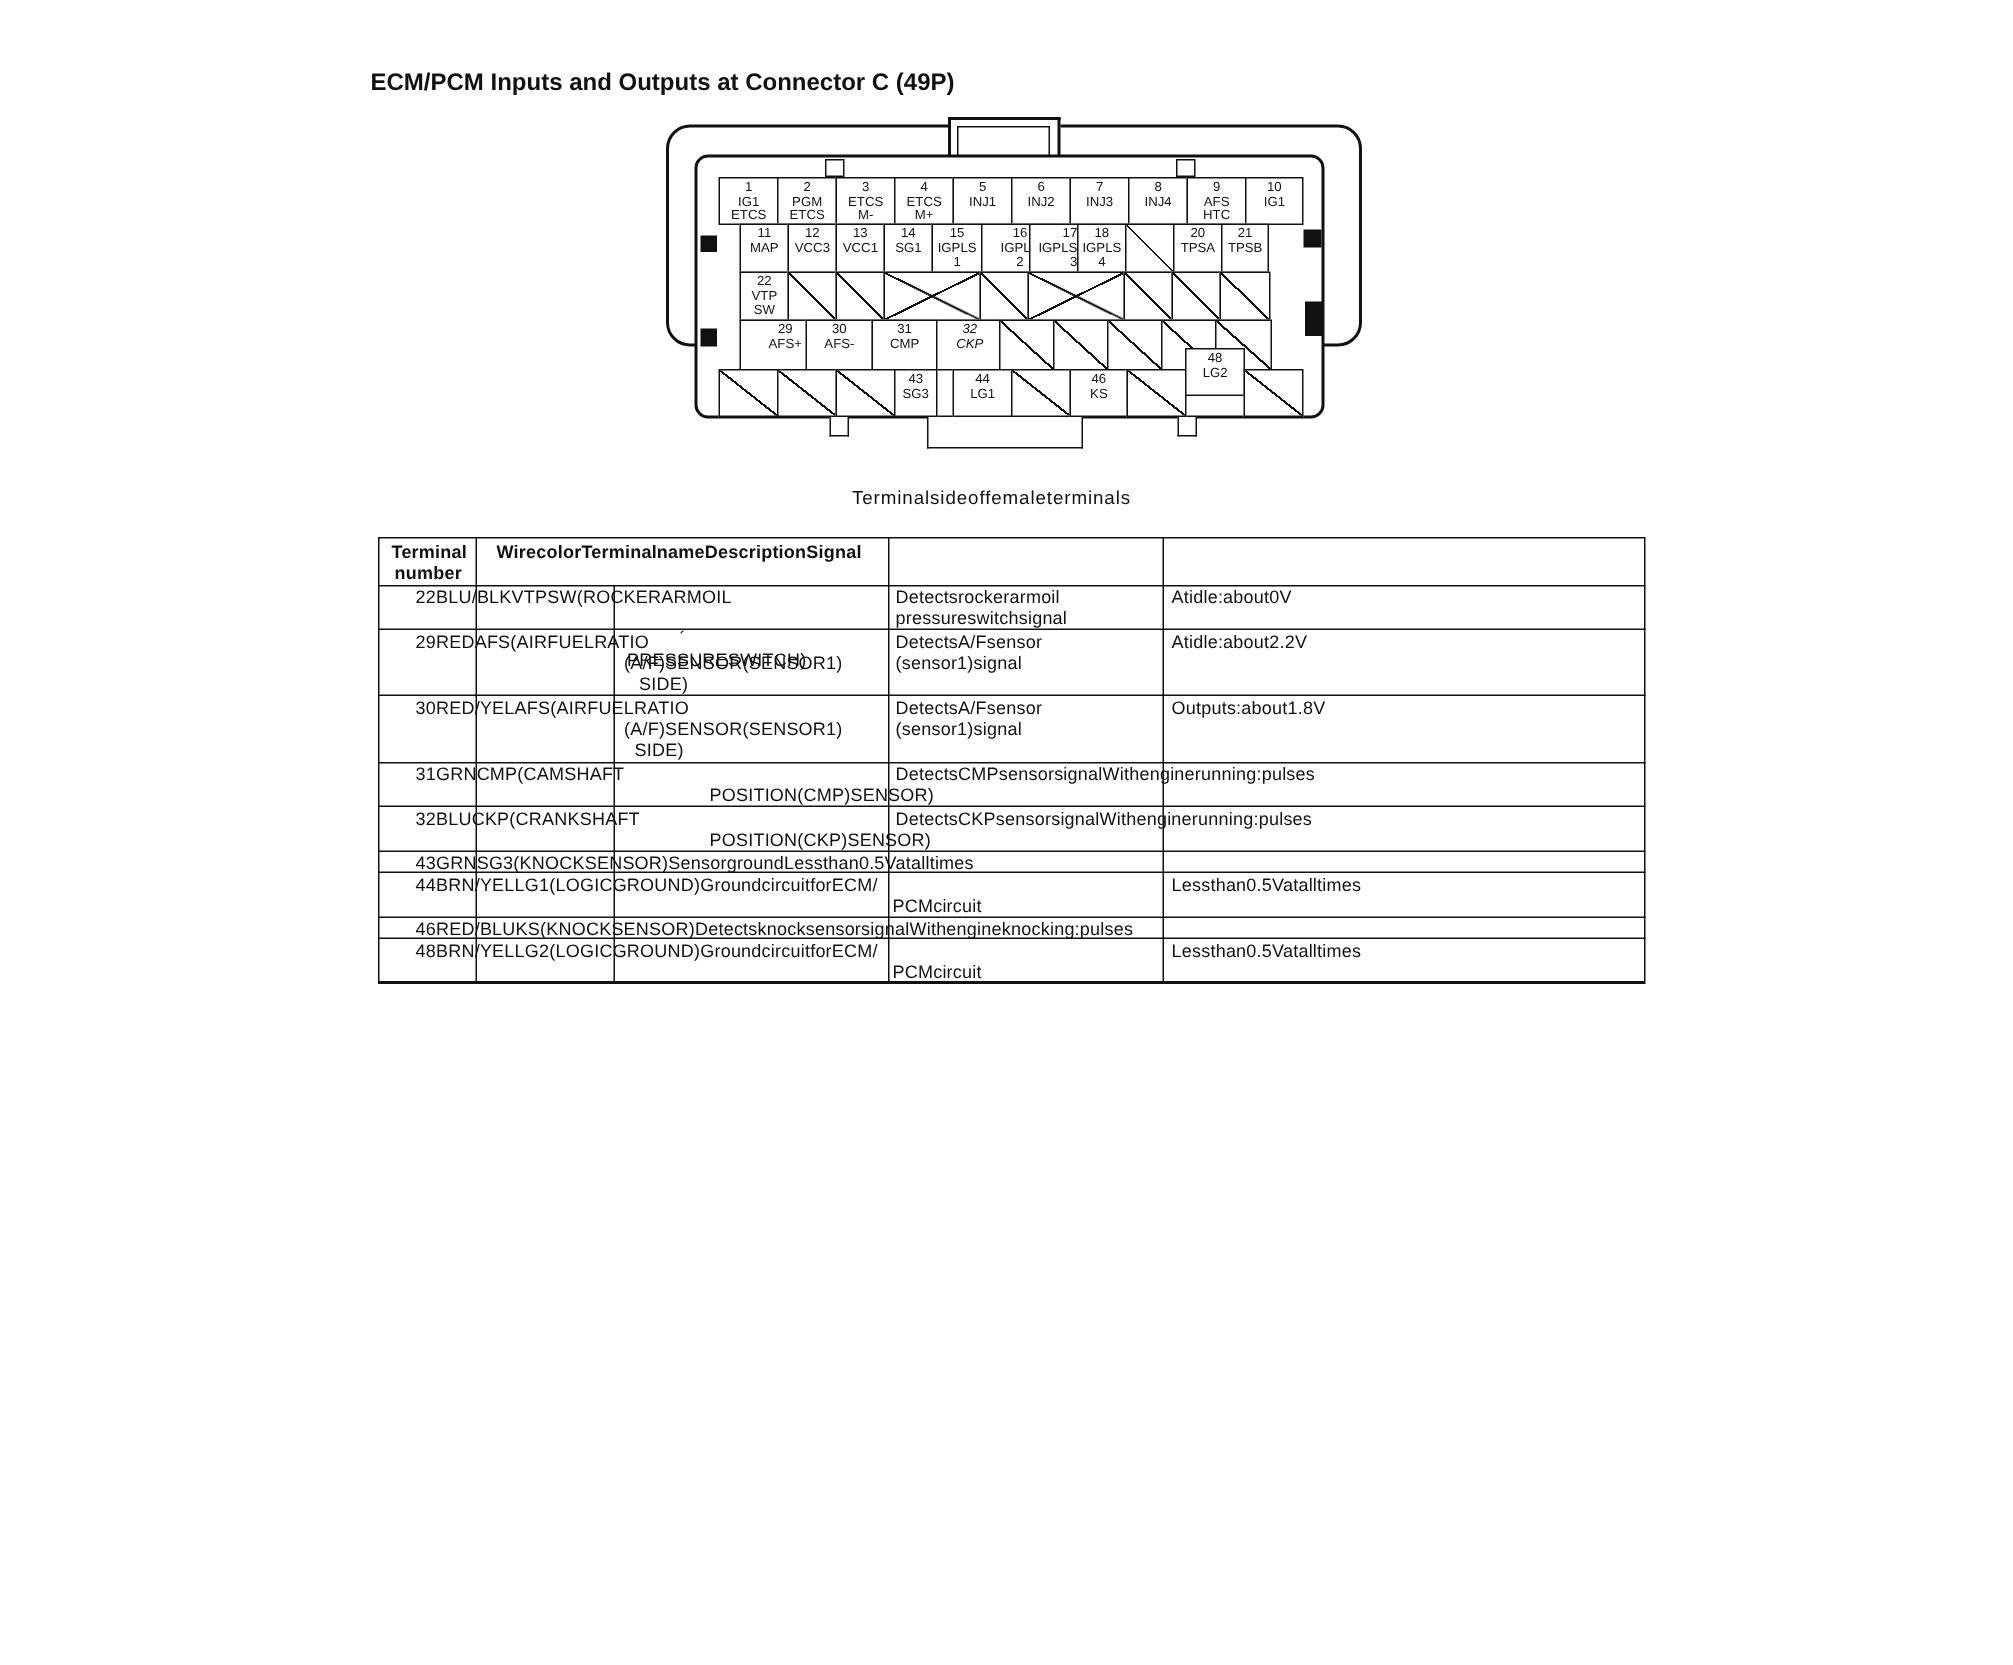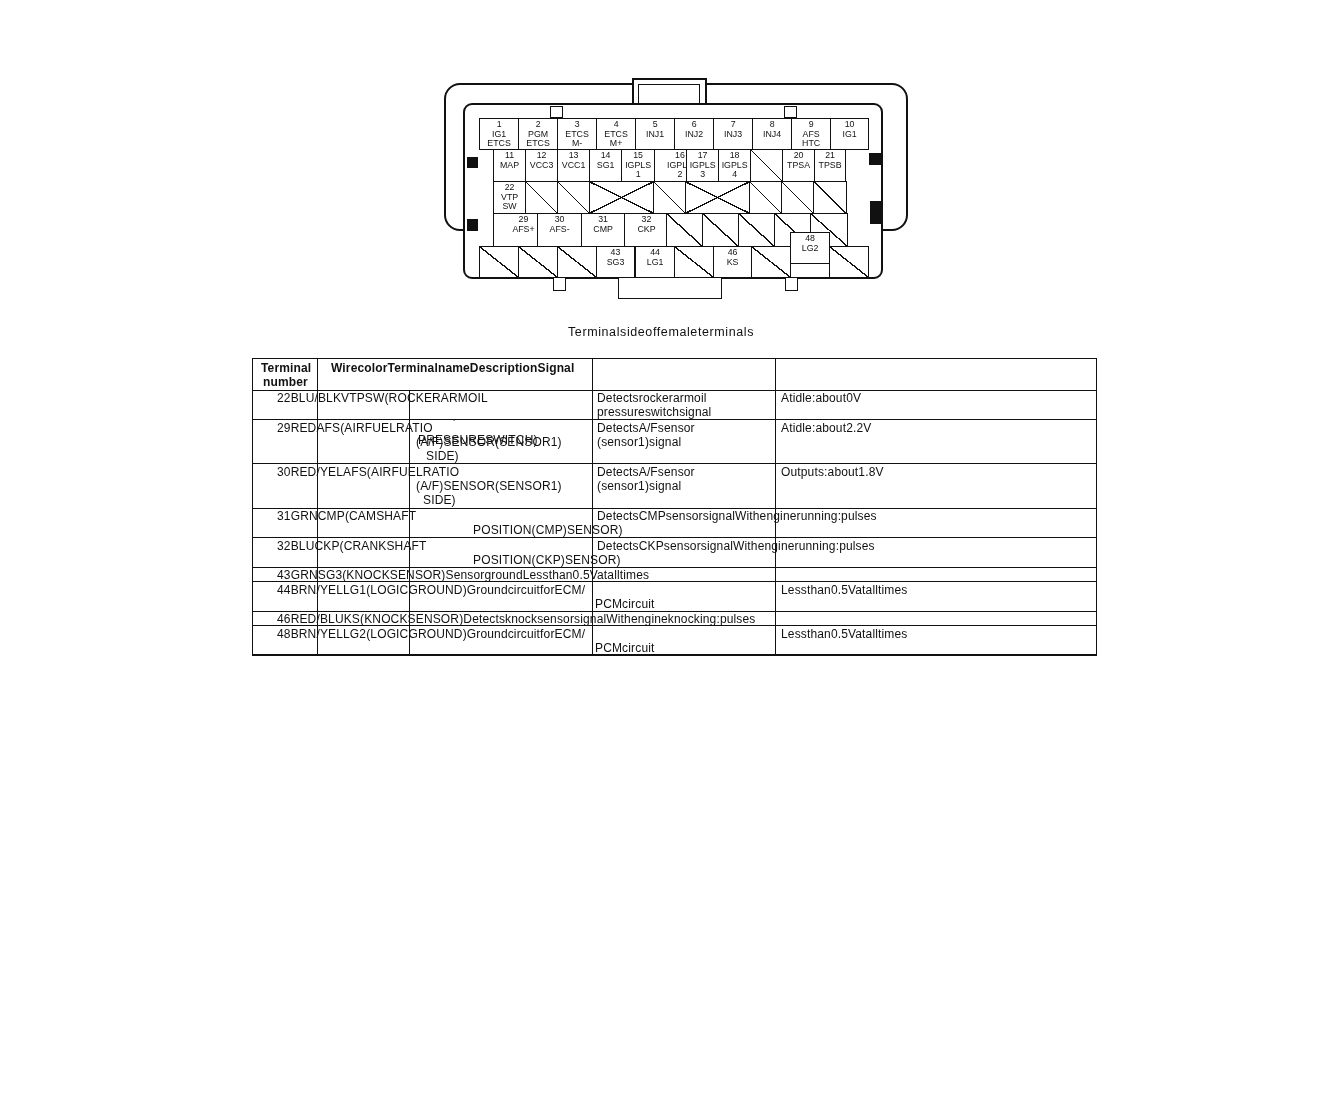--- a/index.html
+++ b/index.html
@@ -42,20 +42,21 @@
   .hline{position:absolute;height:1.2px;background:#111;}
   .tfrag{position:absolute;font-size:12px;line-height:14px;letter-spacing:0.15px;
          white-space:nowrap;}
   .tfrag.bold{font-weight:bold;}
 </style>
 </head>
 <body>
 
 <div class="page">
 
+  <div class="subtitle">ECM/PCM Inputs and Outputs at Connector C (49P)</div>
 
   <div>
     <div class="shape outer-shell"></div>
     <div class="shape top-tab-o"></div>
     <div class="shape top-tab-i"></div>
     <div class="shape inner-shell"></div>
 
     <div class="shape notch" style="left:550px;top:106px;width:13px;height:12px;"></div>
     <div class="shape notch" style="left:784px;top:106px;width:13px;height:12px;"></div>
 
@@ -129,21 +130,21 @@
         <div class="pin-cell" style="left: 621px; top: 149px; width: 34.2px; height: 33.2px;">
           <div>15</div>
           <div>IGPLS</div>
           <div>1</div>
         </div>
         <div class="pin-cell" style="left: 654px; top: 149px; width: 52px; height: 33.2px;">
           <div>16</div>
           <div>IGPLS</div>
           <div>2</div>
         </div>
-        <div class="pin-cell" style="left: 686px; top: 149px; width: 33.2px; height: 33.2px;">
+        <div class="pin-cell" style="left: 686px; top: 149px; width: 33.2px; height: 33.2px; text-align: right;">
           <div>17</div>
           <div>IGPLS</div>
           <div>3</div>
         </div>
         <div class="pin-cell" style="left: 718px; top: 149px; width: 33.2px; height: 33.2px;">
           <div>18</div>
           <div>IGPLS</div>
           <div>4</div>
         </div>
         <div class="pin-cell diag" style="left: 750px; top: 149px; width: 33.2px; height: 33.2px;"></div>
@@ -173,33 +174,33 @@
           <div>AFS+</div>
         </div>
         <div class="pin-cell" style="left: 537px; top: 213px; width: 45.2px; height: 34.2px;">
           <div>30</div>
           <div>AFS-</div>
         </div>
         <div class="pin-cell" style="left: 581px; top: 213px; width: 44.2px; height: 34.2px;">
           <div>31</div>
           <div>CMP</div>
         </div>
-        <div class="pin-cell" style="left: 624px; top: 213px; width: 45px; height: 34.2px;">
+        <div class="pin-cell" style="left: 624px; top: 213px; width: 45px; height: 34.2px; font-style: italic;">
           <div>32</div>
           <div>CKP</div>
         </div>
         <div class="pin-cell diag" style="left: 666px; top: 213px; width: 37.2px; height: 34.2px;"></div>
         <div class="pin-cell diag" style="left: 702px; top: 213px; width: 37.2px; height: 34.2px;"></div>
         <div class="pin-cell diag" style="left: 738px; top: 213px; width: 37.2px; height: 34.2px;"></div>
         <div class="pin-cell diag" style="left: 774px; top: 213px; width: 37.2px; height: 34.2px;"></div>
         <div class="pin-cell diag" style="left: 810px; top: 213px; width: 38.2px; height: 34.2px;"></div>
         <div class="pin-cell diag" style="left: 479px; top: 246px; width: 40.2px; height: 32.2px;"></div>
         <div class="pin-cell diag" style="left: 518px; top: 246px; width: 40.2px; height: 32.2px;"></div>
         <div class="pin-cell diag" style="left: 557px; top: 246px; width: 40.2px; height: 32.2px;"></div>
-        <div class="pin-cell" style="left: 596px; top: 246px; width: 39px; height: 32.2px;">
+        <div class="pin-cell" style="left: 596px; top: 246px; width: 29px; height: 32.2px;">
           <div>43</div>
           <div>SG3</div>
         </div>
         <div class="pin-cell" style="left: 635px; top: 246px; width: 40.2px; height: 32.2px;">
           <div>44</div>
           <div>LG1</div>
         </div>
         <div class="pin-cell diag" style="left: 674px; top: 246px; width: 40.2px; height: 32.2px;"></div>
         <div class="pin-cell" style="left: 713px; top: 246px; width: 39.2px; height: 32.2px;">
           <div>46</div>

